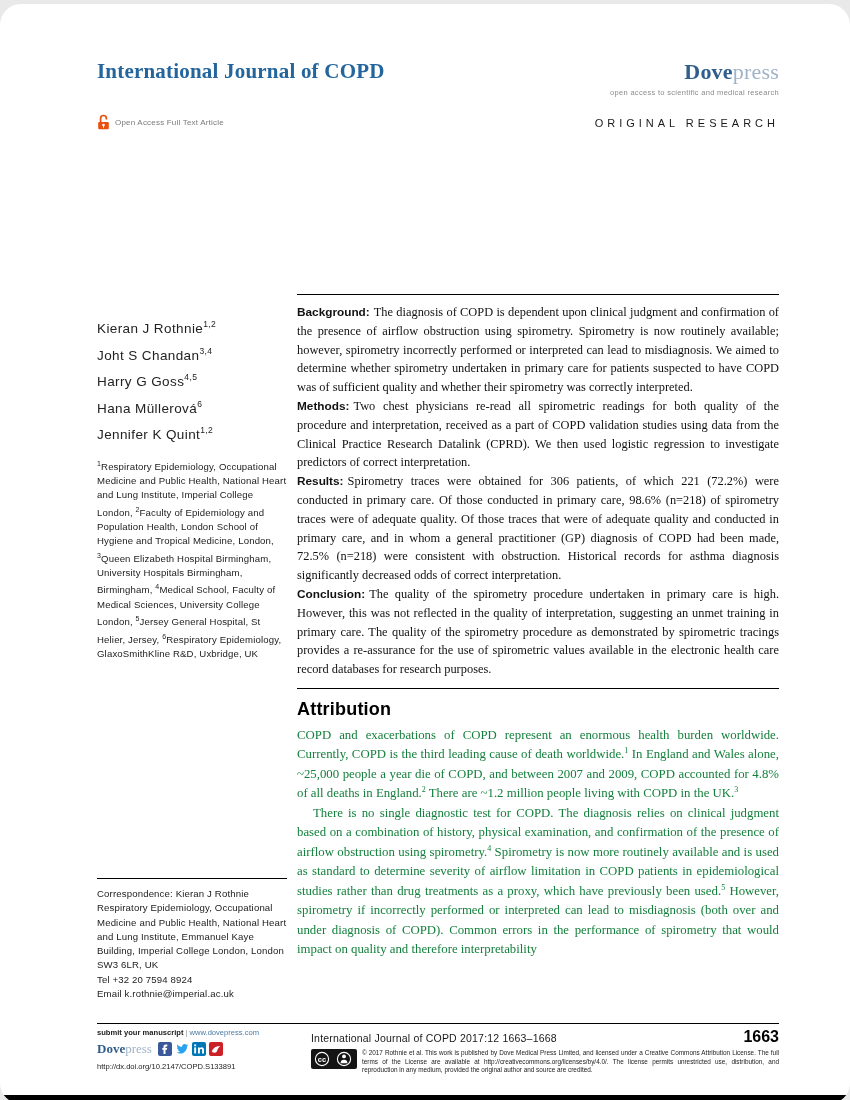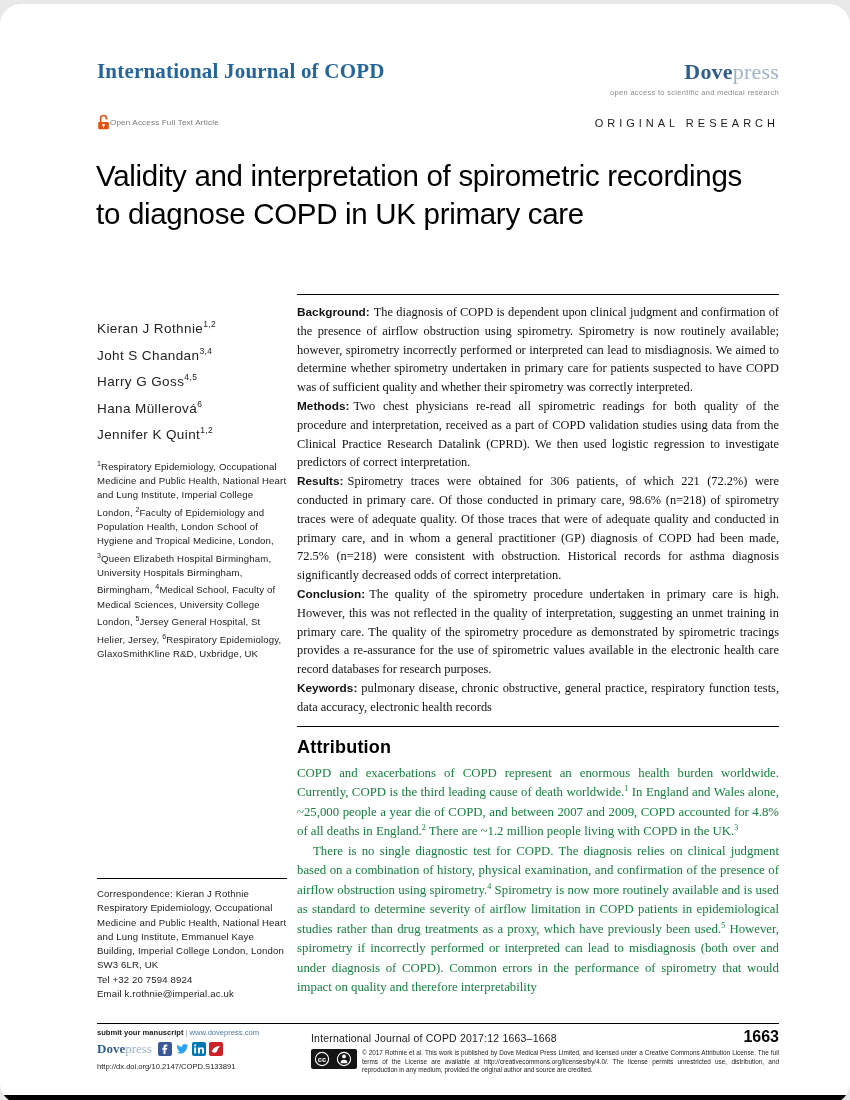--- a/index.html
+++ b/index.html
@@ -6,21 +6,21 @@
   .page{position:relative;width:850px;height:1100px;background:#ffffff;margin:4px auto;
         font-family:"Liberation Sans",sans-serif;color:#1c1c1c;overflow:hidden;border-radius:21px;}
   
   .journal-title{position:absolute;left:97px;top:55px;font-family:"Liberation Serif",serif;
         font-weight:bold;font-size:21px;color:#24659c;letter-spacing:.2px;}
   .brand{position:absolute;right:71px;top:55px;font-family:"Liberation Serif",serif;
         font-size:22px;font-weight:bold;letter-spacing:.2px;}
   .brand .dove{color:#2f5d8c;}
   .brand .press{color:#9fb3c8;font-weight:normal;}
   .tagline{position:absolute;right:71px;top:84px;font-size:7.5px;color:#8c8c8c;letter-spacing:.3px;}
-  .oa-row{position:absolute;left:97px;top:110px;display:flex;align-items:center;}
+  .oa-row{position:absolute;left:97px;top:110px;display:flex;align-items:center;gap:5px;}
   .oa-row .oa-text{font-size:8px;color:#7a7a7a;letter-spacing:.2px;}
   .article-type{position:absolute;right:71px;top:113px;font-size:11px;letter-spacing:4px;color:#1a1a1a;}
   .title{position:absolute;left:96px;top:133px;width:670px;font-size:29.5px;line-height:38px;
         color:#000;letter-spacing:-.3px;font-weight:normal;}
   
   .left-col{position:absolute;left:97px;top:309px;width:190px;}
   .author{font-size:13.5px;line-height:23px;color:#222;letter-spacing:.4px;}
   .author sup{font-size:8.5px;}
   .affiliations{margin-top:11px;font-size:9.6px;line-height:14.3px;color:#222;letter-spacing:.15px;}
   .affiliations sup{font-size:7px;}
@@ -75,21 +75,20 @@
     <svg width="13" height="16" viewBox="0 0 13 16">
       <path d="M3.6 8 V4.4 a2.9 2.9 0 0 1 5.8 0 V5.6" fill="none" stroke="#e8500f" stroke-width="1.7"></path>
       <rect x="1.2" y="8" width="10.6" height="7.2" rx="1.2" fill="#e8500f"></rect>
       <circle cx="6.5" cy="11" r="1.3" fill="#ffffff"></circle>
       <rect x="6" y="11.6" width="1" height="2.1" fill="#ffffff"></rect>
     </svg>
     <span class="oa-text">Open Access Full Text Article</span>
   </div>
   <div class="article-type">ORIGINAL RESEARCH</div>
 
-  <h1 class="title">Validity and interpretation of spirometric recordings to diagnose COPD in UK primary care</h1>
 
   <div class="left-col">
     <div>
       <div class="author"><span>Kieran J Rothnie</span><sup>1,2</sup></div>
       <div class="author"><span>Joht S Chandan</span><sup>3,4</sup></div>
       <div class="author"><span>Harry G Goss</span><sup>4,5</sup></div>
       <div class="author"><span>Hana Müllerová</span><sup>6</sup></div>
       <div class="author"><span>Jennifer K Quint</span><sup>1,2</sup></div>
     </div>
     <div class="affiliations">
@@ -103,21 +102,20 @@
     <div>Tel +32 20 7594 8924</div>
     <div>Email k.rothnie@imperial.ac.uk</div>
   </div>
 
   <div class="right-col">
     <hr class="rule">
     <p class="abs"><span class="lab">Background:</span><span>The diagnosis of COPD is dependent upon clinical judgment and confirmation of the presence of airflow obstruction using spirometry. Spirometry is now routinely available; however, spirometry incorrectly performed or interpreted can lead to misdiagnosis. We aimed to determine whether spirometry undertaken in primary care for patients suspected to have COPD was of sufficient quality and whether their spirometry was correctly interpreted.</span></p>
     <p class="abs"><span class="lab">Methods:</span><span>Two chest physicians re-read all spirometric readings for both quality of the procedure and interpretation, received as a part of COPD validation studies using data from the Clinical Practice Research Datalink (CPRD). We then used logistic regression to investigate predictors of correct interpretation.</span></p>
     <p class="abs"><span class="lab">Results:</span><span>Spirometry traces were obtained for 306 patients, of which 221 (72.2%) were conducted in primary care. Of those conducted in primary care, 98.6% (n=218) of spirometry traces were of adequate quality. Of those traces that were of adequate quality and conducted in primary care, and in whom a general practitioner (GP) diagnosis of COPD had been made, 72.5% (n=218) were consistent with obstruction. Historical records for asthma diagnosis significantly decreased odds of correct interpretation.</span></p>
     <p class="abs"><span class="lab">Conclusion:</span><span>The quality of the spirometry procedure undertaken in primary care is high. However, this was not reflected in the quality of interpretation, suggesting an unmet training in primary care. The quality of the spirometry procedure as demonstrated by spirometric tracings provides a re-assurance for the use of spirometric values available in the electronic health care record databases for research purposes.</span></p>
-    <p class="abs"><span class="lab">Keywords:</span><span>pulmonary disease, chronic obstructive, general practice, respiratory function tests, data accuracy, electronic health records</span></p>
     <hr class="rule2">
     <h2 class="intro-h">Attribution</h2>
     <p class="body-p"><span>COPD and exacerbations of COPD represent an enormous health burden worldwide. Currently, COPD is the third leading cause of death worldwide.</span><sup>1</sup><span> In England and Wales alone, ~25,000 people a year die of COPD, and between 2007 and 2009, COPD accounted for 4.8% of all deaths in England.</span><sup>2</sup><span> There are ~1.2 million people living with COPD in the UK.</span><sup>3</sup></p>
     <p class="body-p indent"><span>There is no single diagnostic test for COPD. The diagnosis relies on clinical judgment based on a combination of history, physical examination, and confirmation of the presence of airflow obstruction using spirometry.</span><sup>4</sup><span> Spirometry is now more routinely available and is used as standard to determine severity of airflow limitation in COPD patients in epidemiological studies rather than drug treatments as a proxy, which have previously been used.</span><sup>5</sup><span> However, spirometry if incorrectly performed or interpreted can lead to misdiagnosis (both over and under diagnosis of COPD). Common errors in the performance of spirometry that would impact on quality and therefore interpretability</span></p>
   </div>
 
   <div class="footer">
     <div class="f-left">
       <div class="submit-line">
         <span class="s1">submit your manuscript</span><span class="sep">|</span><span class="s2">www.dovepress.com</span>

